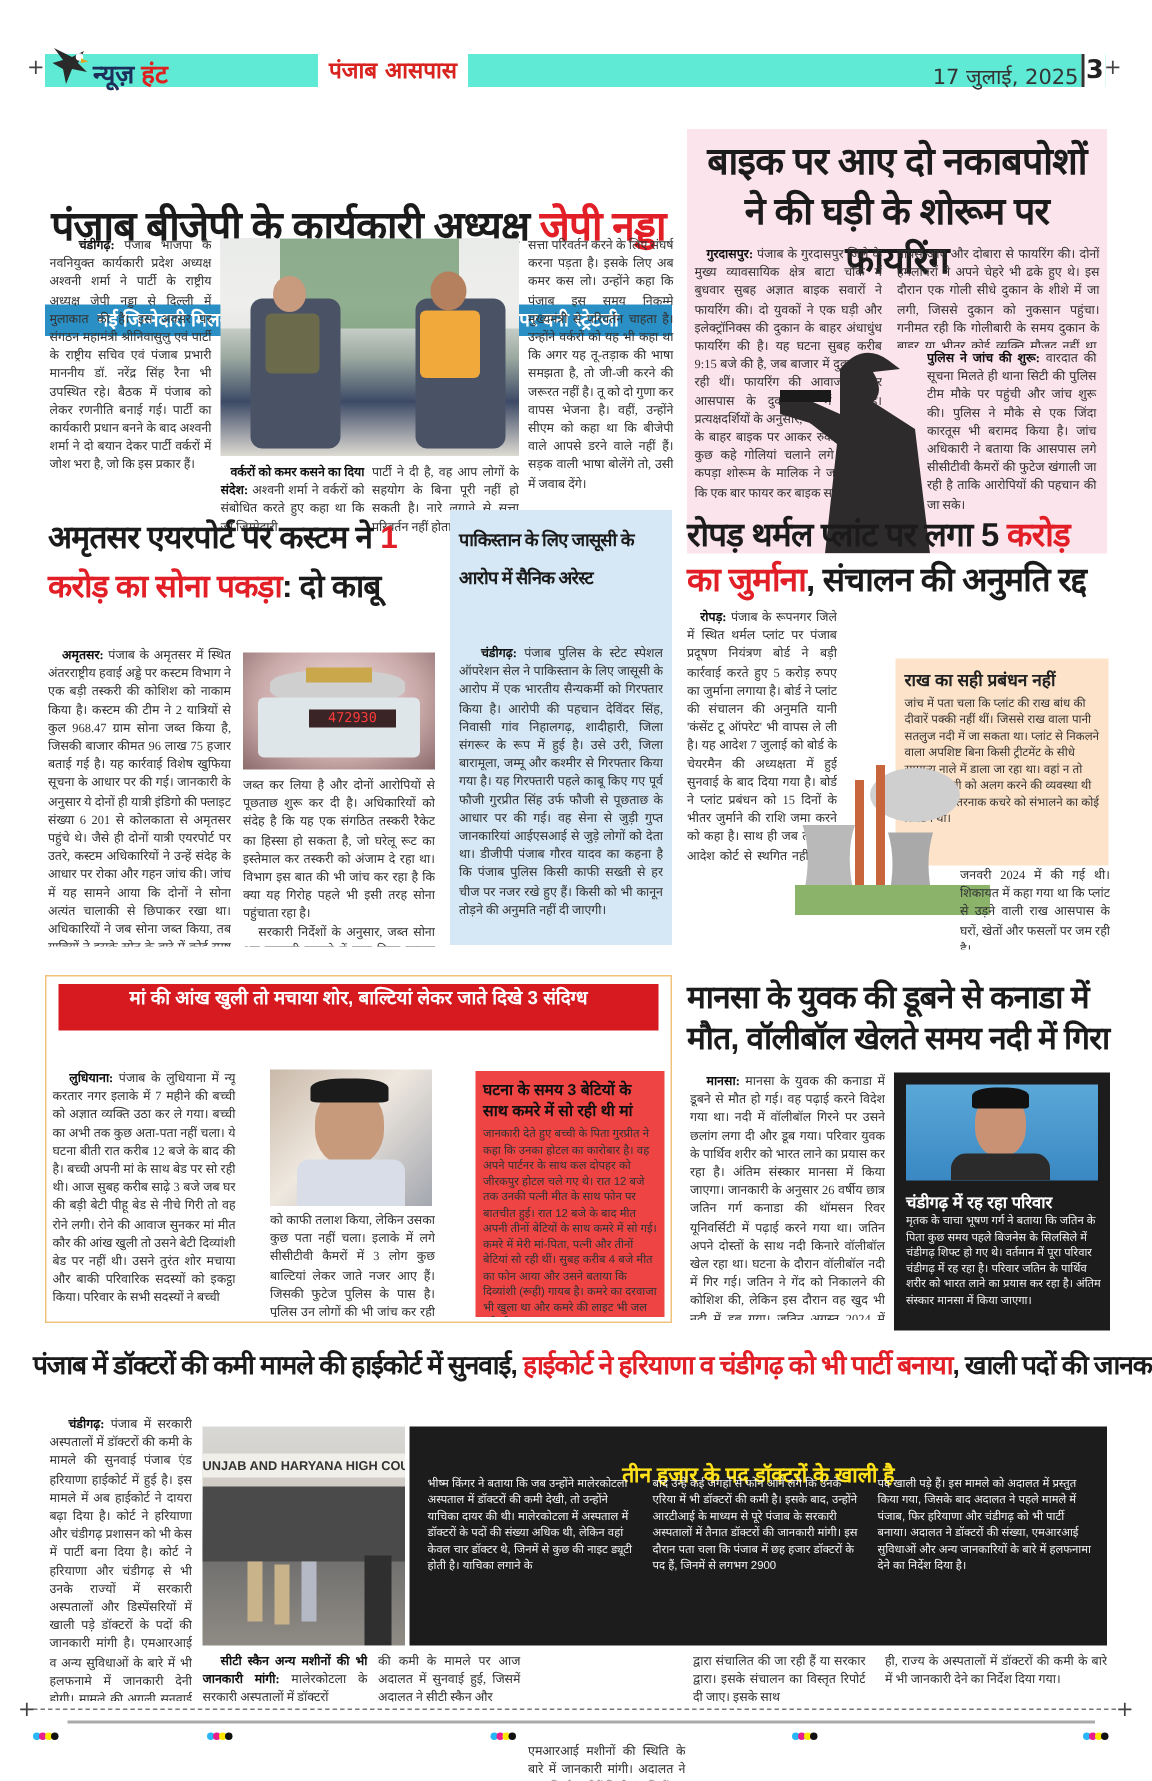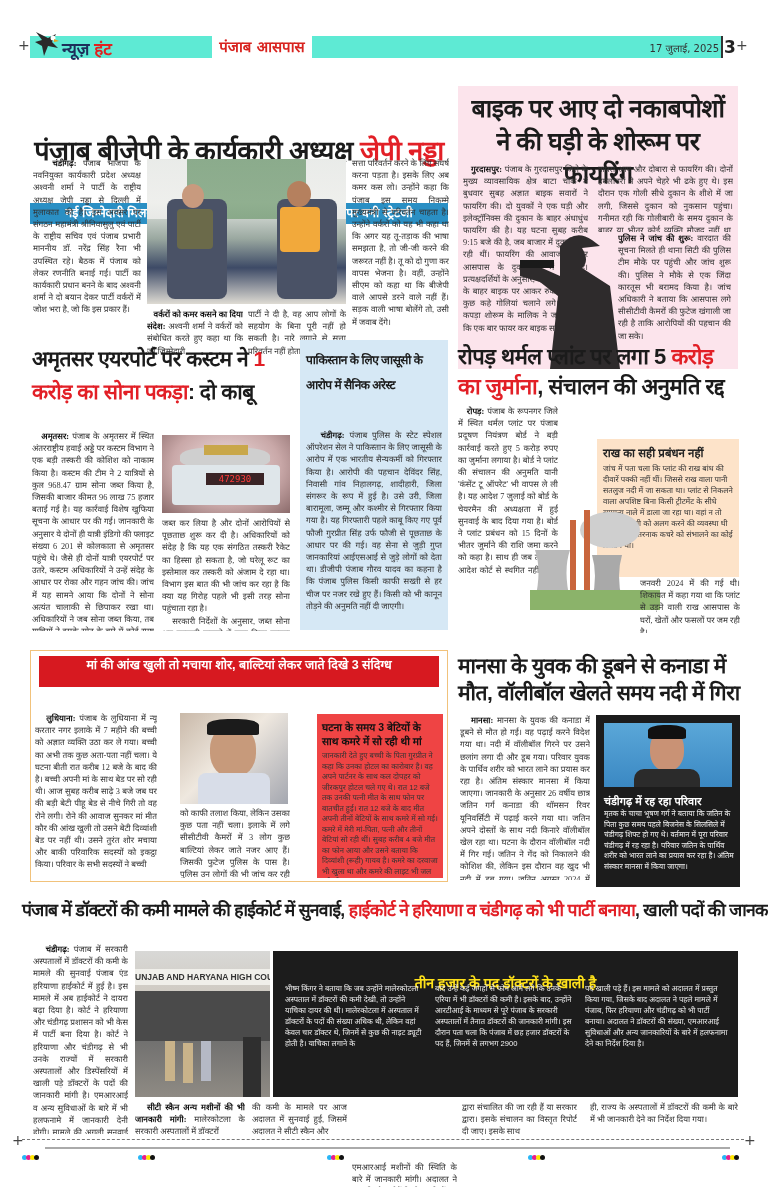--- a/index.html
+++ b/index.html
@@ -8,21 +8,21 @@
   .abs { position: absolute; }
   .crop { font-size: 14px; color: #444; line-height: 1; }
 
   
   .masthead { left: 30px; top: 36px; width: 707px; height: 22px; background: #5eead4; }
   .masthead .logo { position: absolute; left: 4px; top: -8px; width: 26px; height: 30px; }
   .masthead .brand { position: absolute; left: 32px; top: 1px; font-size: 17px; font-weight: bold; font-family: "Liberation Sans", sans-serif; }
   .masthead .brand .b1 { color: #1d2e5a; }
   .masthead .brand .b2 { color: #e0201f; }
   .masthead .section { position: absolute; left: 182px; top: 0; width: 100px; height: 22px; background: #fff; color: #d8231f; font-weight: bold; font-size: 15px; text-align: center; line-height: 22px; }
-  .masthead .date { position: absolute; right: 18px; top: 5px; font-size: 10px; color: #333; }
+  .masthead .date { position: absolute; right: 18px; top: 5px; font-size: 14px; color: #333; }
   .masthead .pageno { position: absolute; right: 0; top: 0; width: 16px; height: 22px; background: #fff; border-left: 2px solid #333; font-size: 17px; font-weight: bold; text-align: center; line-height: 22px; }
 
   
   .head { font-family: "Liberation Sans", sans-serif; font-weight: bold; color: #1b1b1b; letter-spacing: -0.5px; line-height: 1.15; }
   .red { color: #e21f26; }
   .body { font-family: "Liberation Serif", serif; font-size: 8.3px; line-height: 12.2px; color: #333; text-align: justify; }
   .body b { color: #111; }
   .col { position: absolute; overflow: hidden; }
 
   .banner { color: #fff; font-weight: bold; text-align: center; font-family: "Liberation Sans", sans-serif; }

